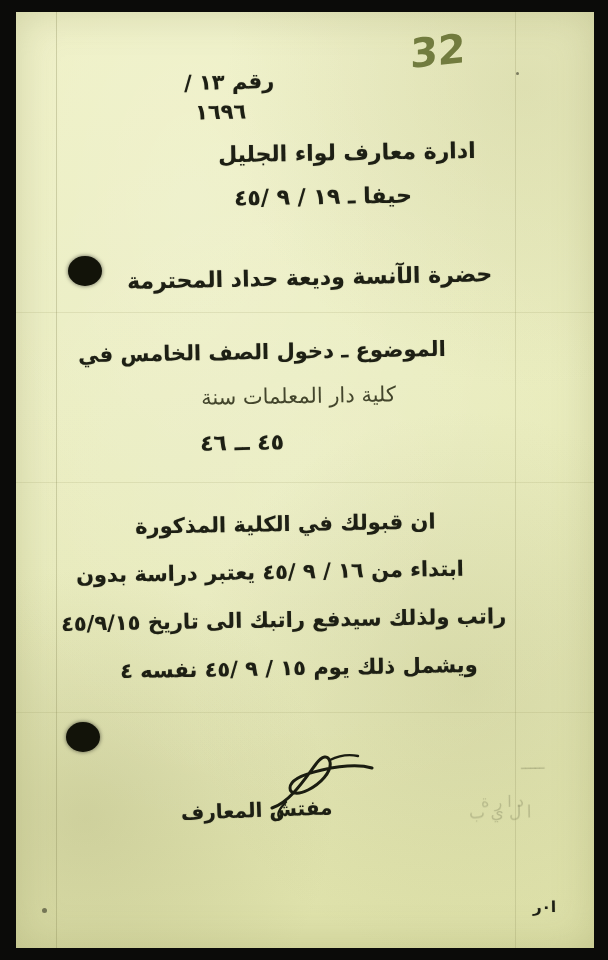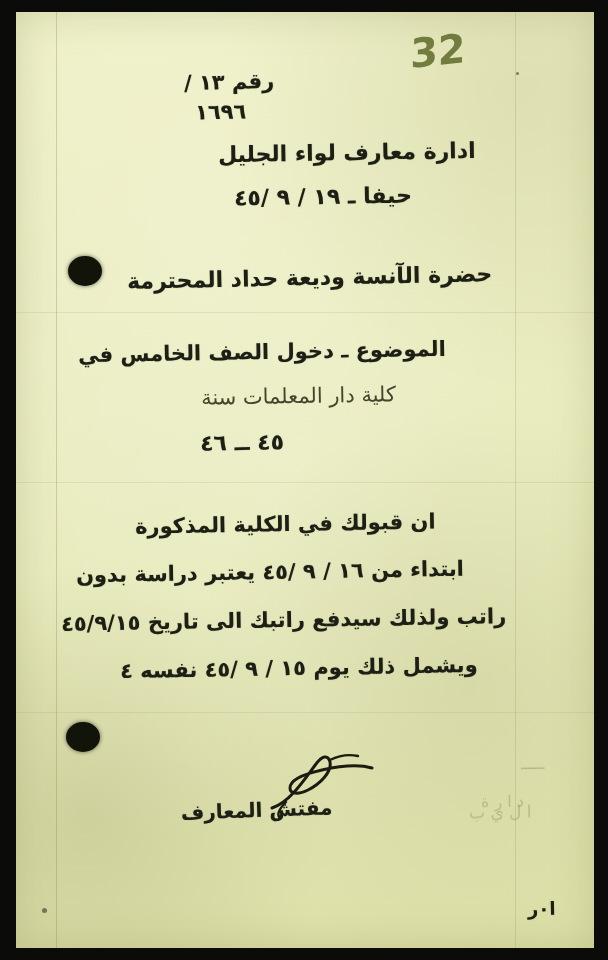--- a/index.html
+++ b/index.html
@@ -165,21 +165,21 @@
 
     <svg id="signature" viewBox="0 0 120 70">
       <path d="M8 58 C26 52 40 30 52 14 C58 6 64 4 66 12 C68 22 56 34 44 40
                C34 45 26 44 26 38 C26 30 40 24 58 20 C76 16 94 14 108 18" fill="none" stroke="#1a1c11" stroke-width="3" stroke-linecap="round"></path>
       <path d="M66 10 C74 6 84 4 94 6" fill="none" stroke="#1a1c11" stroke-width="2.4" stroke-linecap="round"></path>
       <path d="M22 52 C16 58 12 64 16 68" fill="none" stroke="#1a1c11" stroke-width="2.4" stroke-linecap="round"></path>
     </svg>
 
     <div class="hw" style="right:262px; top:786px; font-size:20px; transform:rotate(-2deg);">مفتش المعارف</div>
 
-    <div class="hw" style="right:38px; top:886px; font-size:18px; transform:rotate(-1deg);">ا٠ر</div>
+    <div class="hw" style="right:38px; top:886px; font-size:15px; transform:rotate(-1deg);">ا٠ر</div>
 
     <div class="ghost" style="right:62px; top:790px; font-size:17px;">ا ل ي ب</div>
     <div class="ghost" style="right:70px; top:780px; font-size:16px;">د ا ر ة</div>
     <div class="ghost" style="right:50px; top:742px; font-size:16px;">ـــــ</div>
 
     <div class="blob" style="left:52px; top:244px; width:34px; height:30px;"></div>
     <div class="blob" style="left:50px; top:710px; width:34px; height:30px;"></div>
 
     <div class="speck" style="left:26px; top:896px; width:5px; height:5px;"></div>
     <div class="speck" style="left:500px; top:60px; width:3px; height:3px;"></div>

